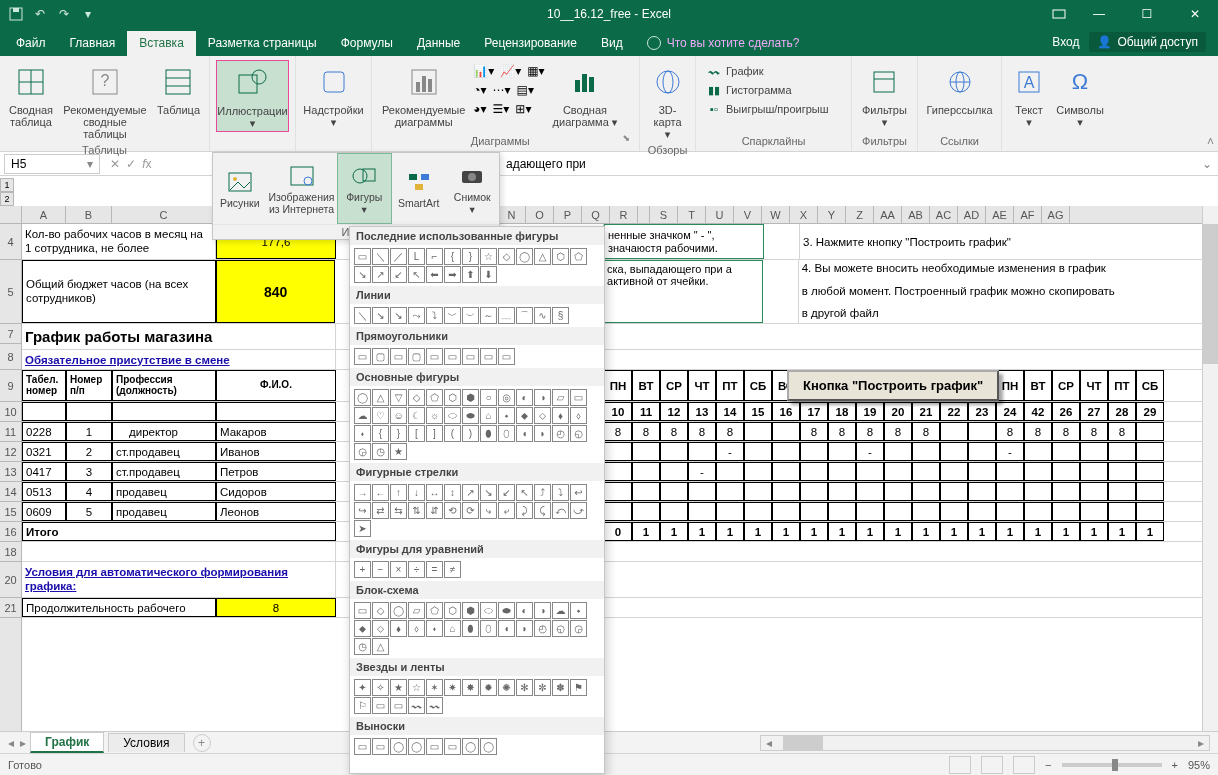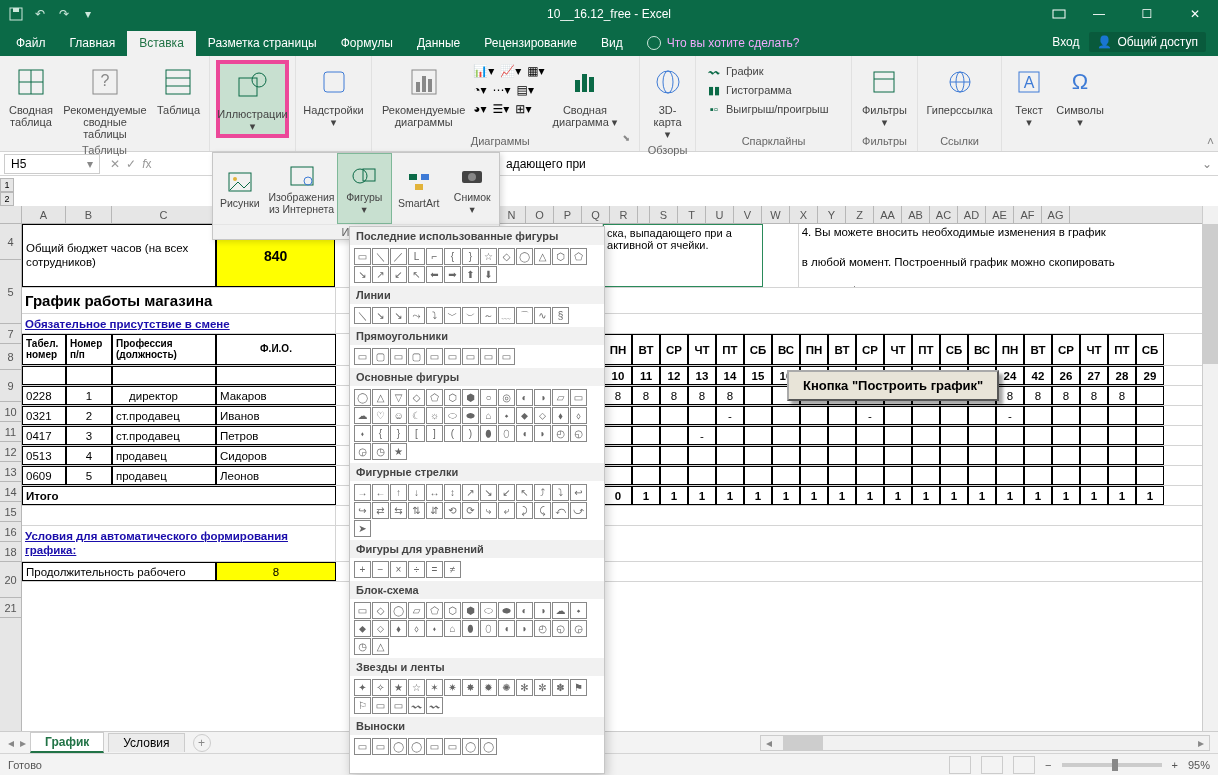--- a/index.html
+++ b/index.html
@@ -22,21 +22,21 @@
 .tellme-bulb { width: 14px; height: 14px; border: 1px solid #cde8dc; border-radius: 50%; display: inline-block; }
 .right-login { margin-left: auto; display: flex; align-items: center; gap: 10px; padding-right: 8px; padding-bottom: 4px; }
 .share-btn { background: rgba(0,0,0,.15); padding: 3px 8px; border-radius: 2px; display: flex; align-items: center; gap: 5px; }
 
 
 .ribbon { background: #f1f1f1; height: 96px; border-bottom: 1px solid #d4d4d4; display: flex; position: relative; }
 .rgroup { border-right: 1px solid #e1e1e1; padding: 2px 6px; display: flex; flex-direction: column; justify-content: space-between; }
 .rgroup-label { text-align: center; font-size: 11px; color: #666; padding: 2px 0; }
 .rbuttons { display: flex; gap: 2px; align-items: flex-start; padding-top: 2px; }
 .rbtn { display: flex; flex-direction: column; align-items: center; gap: 2px; padding: 2px 4px; cursor: pointer; min-width: 42px; }
-.rbtn.highlight { background: #c8e0d0; border: 4px solid #ec4899; }
+.rbtn.highlight { background: #c8e0d0; border: 1px solid #ec4899; }
 .rbtn .ricon { width: 32px; height: 32px; display: flex; align-items: center; justify-content: center; color: #0b6a47; }
 .rbtn .rlabel { font-size: 11px; text-align: center; line-height: 1.1; color: #444; }
 .rbtn.big .ricon { width: 32px; height: 40px; }
 .rstack { display: flex; flex-direction: column; gap: 1px; }
 .rsmall { display: flex; align-items: center; gap: 4px; padding: 1px 4px; cursor: pointer; font-size: 11px; color: #444; }
 .rsmall .si { width: 16px; height: 16px; display: inline-flex; align-items: center; justify-content: center; color: #0b6a47; }
 .launcher { font-size: 9px; color: #888; text-align: right; padding-right: 3px; cursor: pointer; }
 
 
 .illus-panel { position: absolute; top: 152px; left: 212px; width: 288px; height: 88px; background: #f1f1f1; border: 1px solid #c6c6c6; box-shadow: 2px 2px 6px rgba(0,0,0,.15); z-index: 50; display: flex; flex-direction: column; }
@@ -430,28 +430,36 @@
       <div class="rh" style="height: 20px; line-height: 20px;">14</div>
       <div class="rh" style="height: 20px; line-height: 20px;">15</div>
       <div class="rh" style="height: 20px; line-height: 20px;">16</div>
       <div class="rh" style="height: 20px; line-height: 20px;">18</div>
       <div class="rh" style="height: 36px; line-height: 36px;">20</div>
       <div class="rh" style="height: 20px; line-height: 20px;">21</div>
     </div>
 
   <div class="cells" id="cells">
 
+    <div class="cellrow tall">
+      <div class="cell" style="width:194px;white-space:normal;line-height:1.15">Кол-во рабочих часов в месяц на 1 сотрудника, не более</div>
+      <div class="cell yellow center border-thick" style="width:120px">177,6</div>
+      <div class="cell" style="width:268px"></div>
+      <div class="cell" style="width:160px;white-space:normal;border:1px solid #2a8a5a;font-size:11px;line-height:1.1">ненные значком " - ", значаюстя рабочими.</div>
+      <div class="cell" style="width:36px"></div>
+      <div class="cell" style="width:400px;border:none">3. Нажмите кнопку "Построить график"</div>
+    </div>
 
     <div class="cellrow stall">
       <div class="cell border-thick" style="width:194px;white-space:normal;line-height:1.15">Общий бюджет часов (на всех сотрудников)</div>
       <div class="cell yellow center border-thick bold" style="width:120px;font-size:14px">840</div>
       <div class="cell" style="width:268px"></div>
       <div class="cell" style="width:160px;white-space:normal;border:1px solid #2a8a5a;font-size:11px;line-height:1.1;align-items:flex-start;padding-top:2px">ска, выпадающего при а активной от ячейки.</div>
       <div class="cell" style="width:36px"></div>
-      <div class="cell" style="width:420px;border:none;white-space:normal;flex-direction:column;align-items:flex-start;gap:14px;line-height:1.35">
+      <div class="cell" style="width:420px;border:none;white-space:normal;flex-direction:column;align-items:flex-start;gap:7px;line-height:1.35">
         <span>4. Вы можете вносить необходимые изменения в график</span>
         <span>в любой момент. Построенный график можно скопировать</span>
         <span>в другой файл</span>
       </div>
     </div>
 
     <div class="cellrow" style="height:26px">
       <div class="cell bigtext" style="width:314px">График работы магазина</div>
     </div>
 

